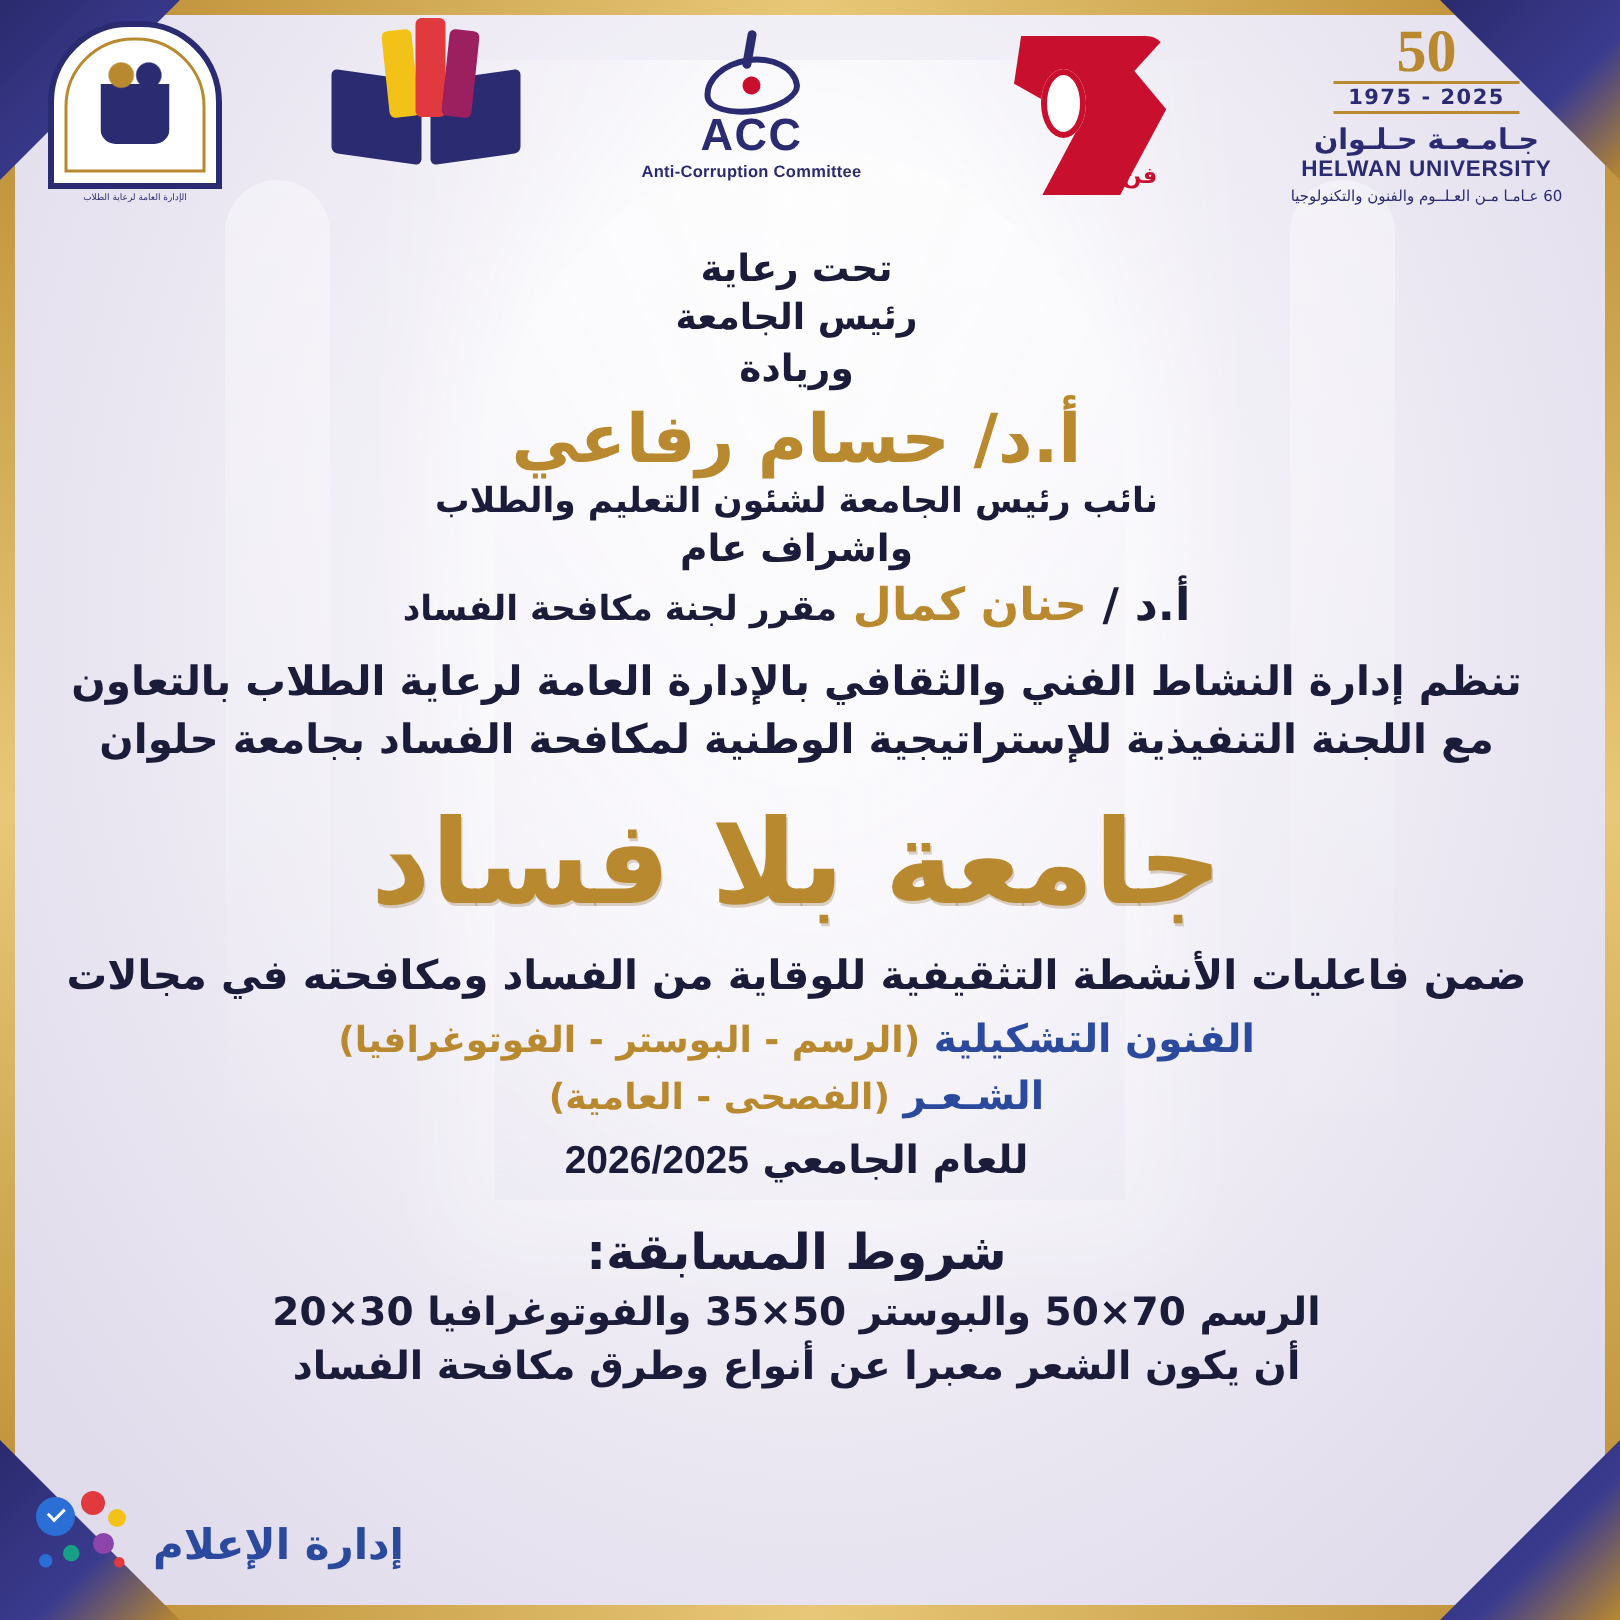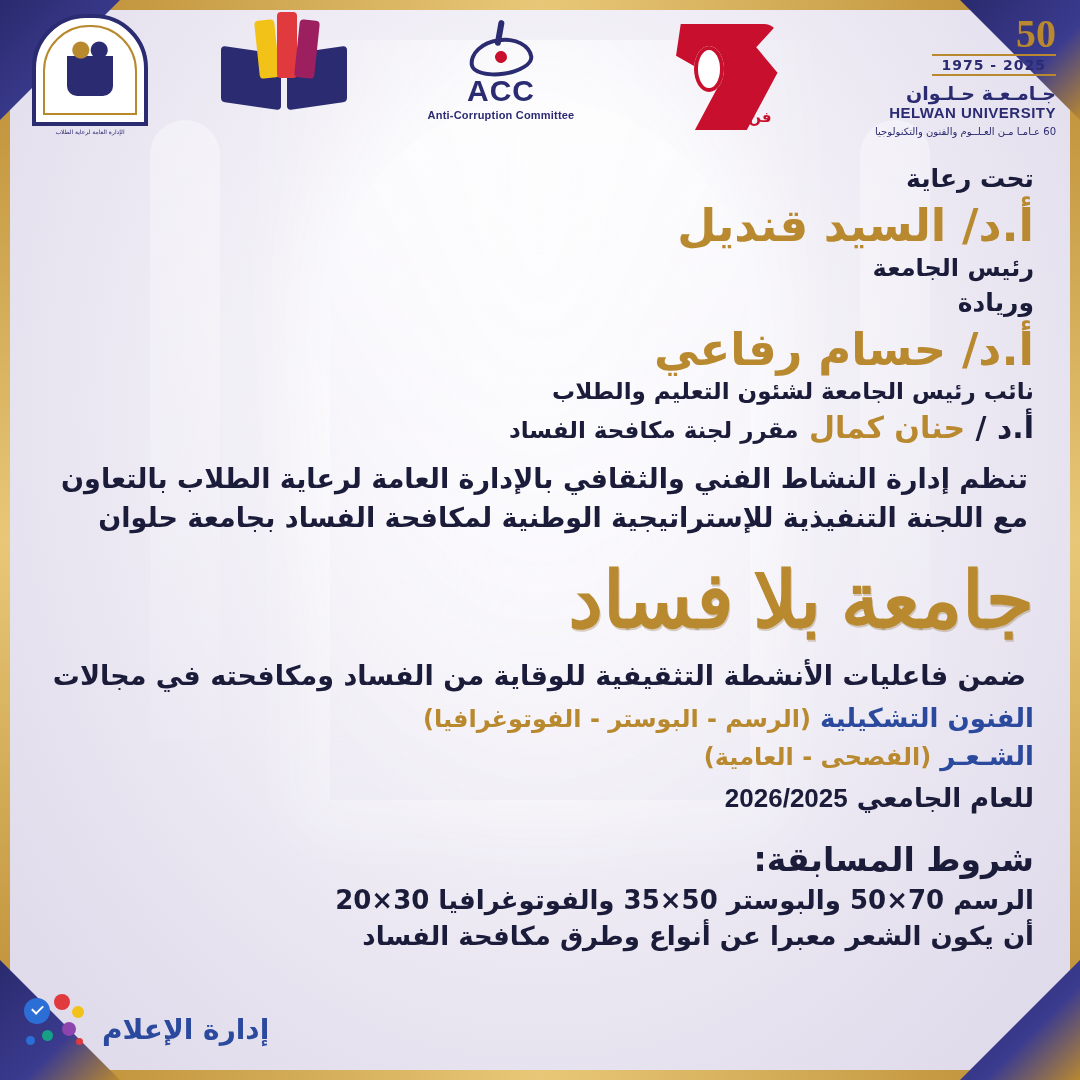--- a/index.html
+++ b/index.html
@@ -198,21 +198,21 @@
     width: 30px; height: 46px;
     border-radius: 50%;
     background: #ffffff;
     box-shadow: inset 0 0 0 4px #c8102e;
   }
   .logo-art .word {
     position: absolute; right: 6px; bottom: 4px;
     color: #c8102e; font-size: 15px; font-weight: 700;
   }
 
-  .logo-helwan { width: 210px; text-align: right; padding-top: 2px; }
+  .logo-helwan { width: 210px; text-align: center; padding-top: 2px; }
   .logo-helwan .fifty {
     font-family: "Liberation Serif", serif;
     font-size: 40px; font-weight: 700; color: #b9892f; line-height: .9;
   }
   .logo-helwan .years {
     font-size: 14px; color: #2b2b72; font-weight: 700; letter-spacing: 1px;
     border-top: 2px solid #b9892f; border-bottom: 2px solid #b9892f;
     display: inline-block; padding: 1px 10px; margin-top: 2px;
   }
   .logo-helwan .ar {
@@ -225,20 +225,21 @@
   .logo-helwan .tag {
     font-size: 10px; color: #2b2b72; direction: rtl; margin-top: 4px; line-height: 1.35;
   }
 
   
   .content {
     position: absolute;
     top: 160px;
     left: 28px;
     right: 46px;
+    text-align: center;
   }
   .l-small { font-size: 25px; font-weight: 700; color: #1b1b3a; margin: 4px 0; }
   .l-gold-big { font-size: 45px; font-weight: 700; color: #b9892f; margin: 6px 0 2px; }
   .l-role { font-size: 24px; font-weight: 700; color: #1b1b3a; margin: 2px 0 6px; }
   .l-and { font-size: 25px; font-weight: 700; color: #1b1b3a; margin: 4px 0; }
   .l-role2 { font-size: 23px; font-weight: 700; color: #1b1b3a; margin: 2px 0 4px; }
   .l-mix { font-size: 30px; font-weight: 700; color: #1b1b3a; margin: 6px 0 2px; }
   .l-mix .gold { color: #b9892f; }
   .l-mix .small { font-size: 23px; }
 
@@ -250,21 +251,20 @@
     margin: 14px 6px 0;
   }
 
   .title {
     font-size: 78px;
     font-weight: 700;
     color: #b9892f;
     margin: 18px 0 10px;
     letter-spacing: 1px;
     text-shadow: 1px 2px 0 rgba(120,85,20,.25);
-    font-family: Liberation Serif, serif;
   }
 
   .sub {
     font-size: 27px;
     font-weight: 700;
     color: #1b1b3a;
     line-height: 1.45;
     margin: 4px 8px;
   }
 
@@ -394,27 +394,27 @@
       <div class="en">HELWAN UNIVERSITY</div>
       <div class="tag">60 عـامـا مـن العـلــوم
 والفنون والتكنولوجيا</div>
     </div>
 
   </div>
 
   <div class="content">
 
     <div class="l-small">تحت رعاية</div>
-    <div class="l-gold-big">أ.د/ السيد قنديل</div>
     <div class="l-role">رئيس الجامعة</div>
 
     <div class="l-and">وريادة</div>
     <div class="l-gold-big">أ.د/ حسام رفاعي</div>
     <div class="l-role2">نائب رئيس الجامعة لشئون التعليم والطلاب</div>
 
+    <div class="l-and">واشراف عام</div>
     <div class="l-mix">
       <span>أ.د /</span>
       <span class="gold">حنان كمال</span>
       <span class="small">مقرر لجنة مكافحة الفساد</span>
     </div>
 
     <div class="org">تنظم إدارة النشاط الفني والثقافي بالإدارة العامة لرعاية الطلاب بالتعاون مع اللجنة التنفيذية للإستراتيجية الوطنية لمكافحة الفساد بجامعة حلوان</div>
 
     <div class="title">جامعة بلا فساد</div>
 

